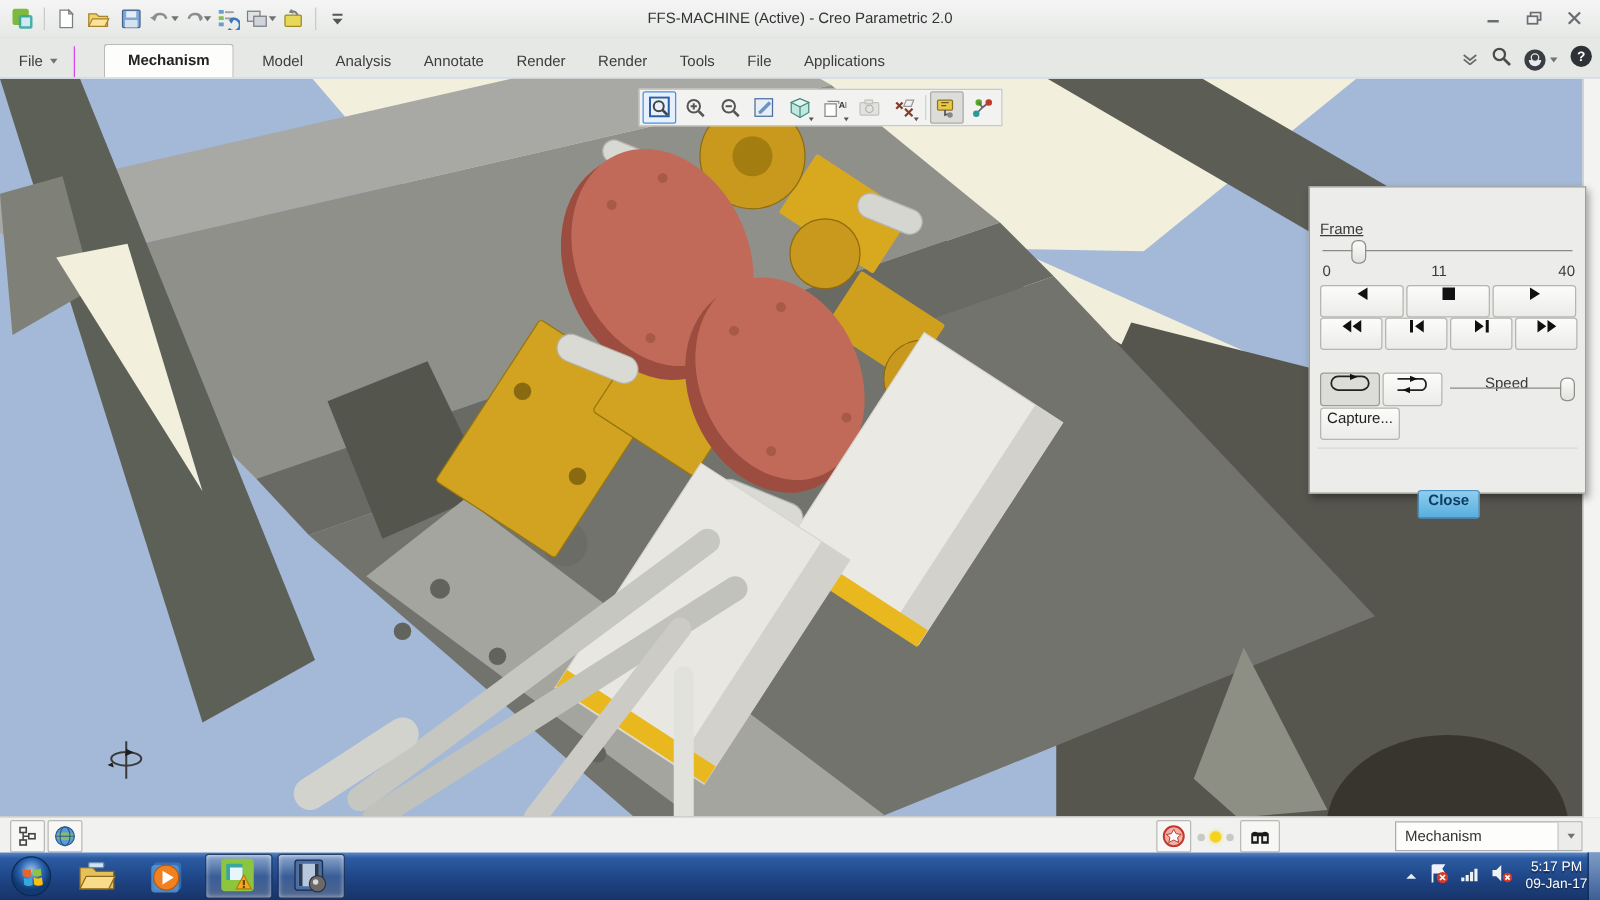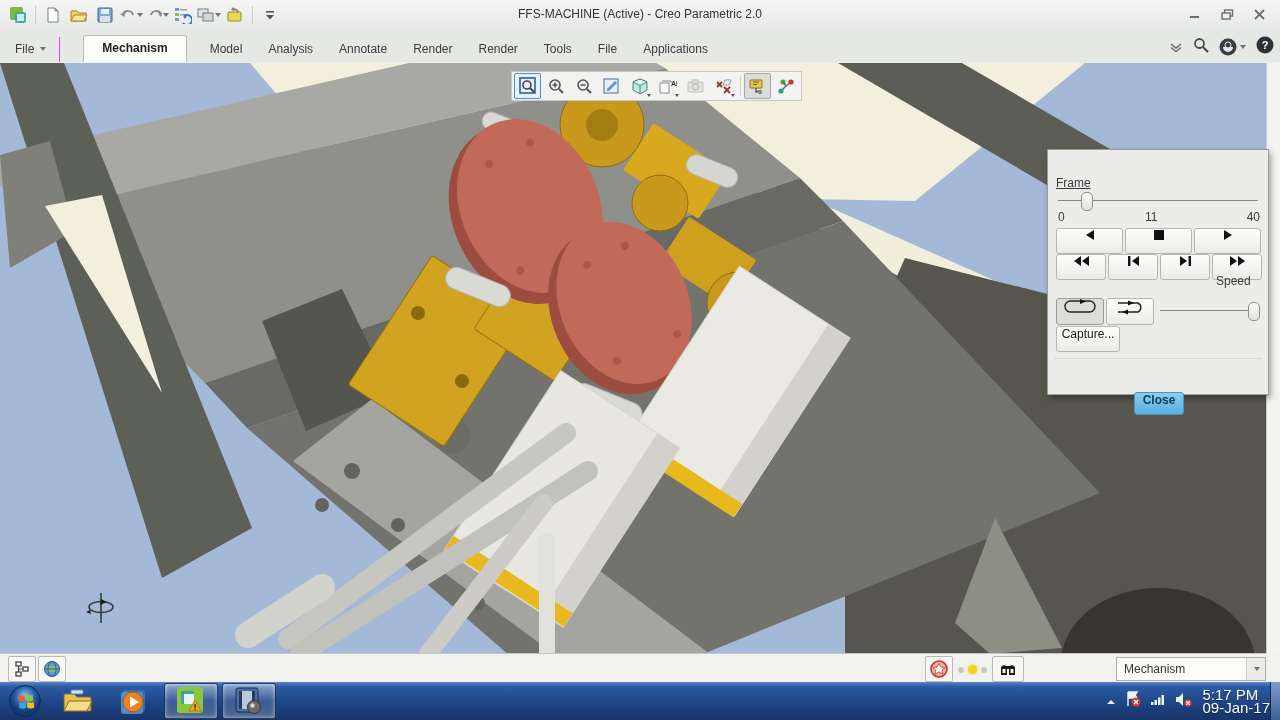--- a/index.html
+++ b/index.html
@@ -74,21 +74,21 @@
                          display:flex;align-items:center;justify-content:center;}
 
   
   #taskbar{left:0;top:682px;width:1280px;height:38px;
            background:linear-gradient(#5a87c6 0%,#2c5ba2 12%,#1e4586 55%,#173468 100%);}
   .tk-items{left:2px;top:0;height:38px;display:flex;align-items:center;gap:4px;}
   .tk-btn{width:52px;height:34px;margin-top:0px;display:flex;align-items:center;justify-content:center;border-radius:3px;}
   .tk-btn.active{background:linear-gradient(rgba(255,255,255,.45),rgba(255,255,255,.12) 50%,rgba(255,255,255,.25));
                  border:1px solid rgba(20,40,80,.8);box-shadow:inset 0 0 4px rgba(255,255,255,.6);}
   .tray{right:10px;top:0;height:38px;display:flex;align-items:center;gap:9px;color:#fff;}
-  .clock{font-size:15px;line-height:13px;text-align:left;color:#fff;text-shadow:0 1px 1px rgba(0,0,0,.5);}
+  .clock{font-size:11px;line-height:13px;text-align:center;color:#fff;text-shadow:0 1px 1px rgba(0,0,0,.5);}
   #show-desktop{right:0;top:682px;width:9px;height:38px;background:linear-gradient(#7d9cc8,#3c5f97);
                 border-left:1px solid #122a52;}
 
   
   #cursor3d{left:84px;top:528px;z-index:8;}
 </style>
 </head>
 <body>
 
 <div id="titlebar" class="abs">
@@ -455,21 +455,21 @@
           <rect x="9.6" y="1" width="2.4" height="10" fill="#111"></rect>
         </svg>
       </span>
     <span class="pbtn" style="left:164px;top:104px;width:48px;">
         <svg width="17" height="12">
           <path d="M1 1 L8 6 L1 11 z" fill="#111"></path>
           <path d="M9 1 L16 6 L9 11 z" fill="#111"></path>
         </svg>
       </span>
 
-    <span class="dlabel" style="left:140px;top:124px;margin-left:28px;">Speed</span>
+    <span class="dlabel" style="left:140px;top:149px;">Speed</span>
 
     <span class="pbtn pressed" style="left:8px;top:148px;width:46px;height:25px;">
       <svg width="32" height="15">
           <rect x="1" y="2" width="30" height="11" rx="5.5" fill="none" stroke="#222" stroke-width="1.4"></rect>
           <path d="M16 0 l6 2.5 l-6 2.5 z" fill="#111"></path>
         </svg>
     </span>
     <span class="pbtn" style="left:58px;top:148px;width:46px;height:25px;">
       <svg width="32" height="16">
           <path d="M4 4 h20 a5 5 0 0 1 0 9 h-20" fill="none" stroke="#222" stroke-width="1.4"></path>

